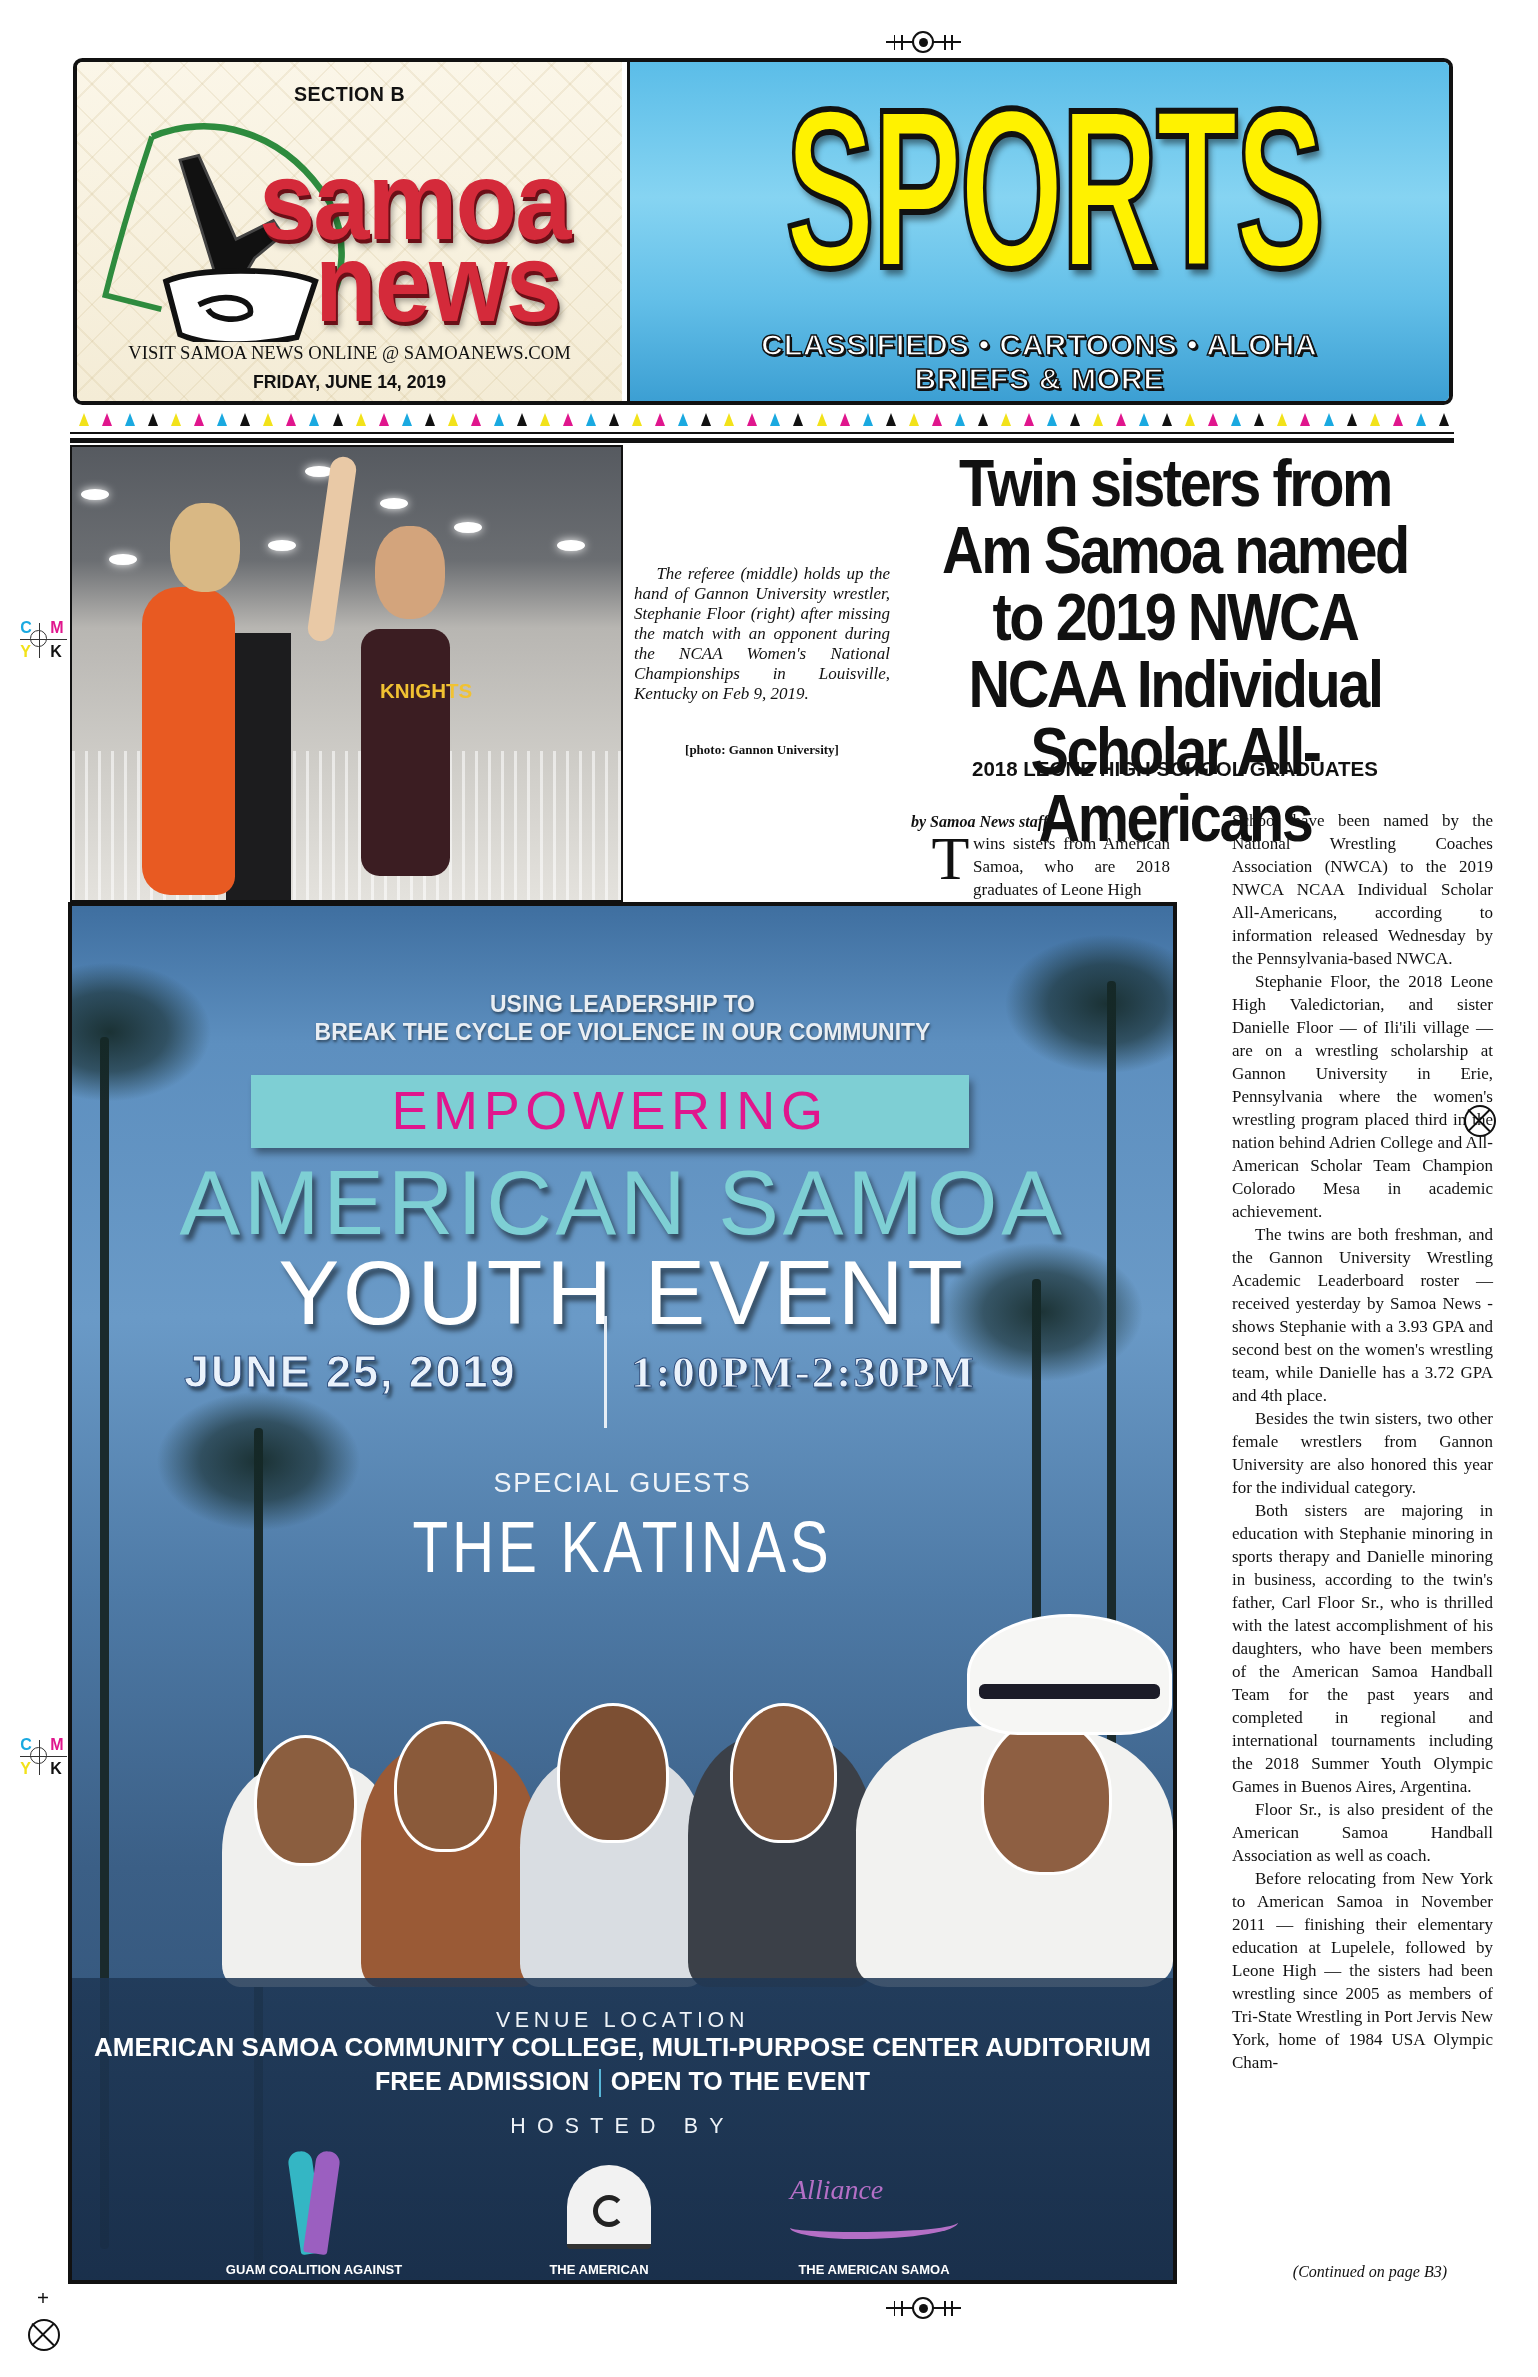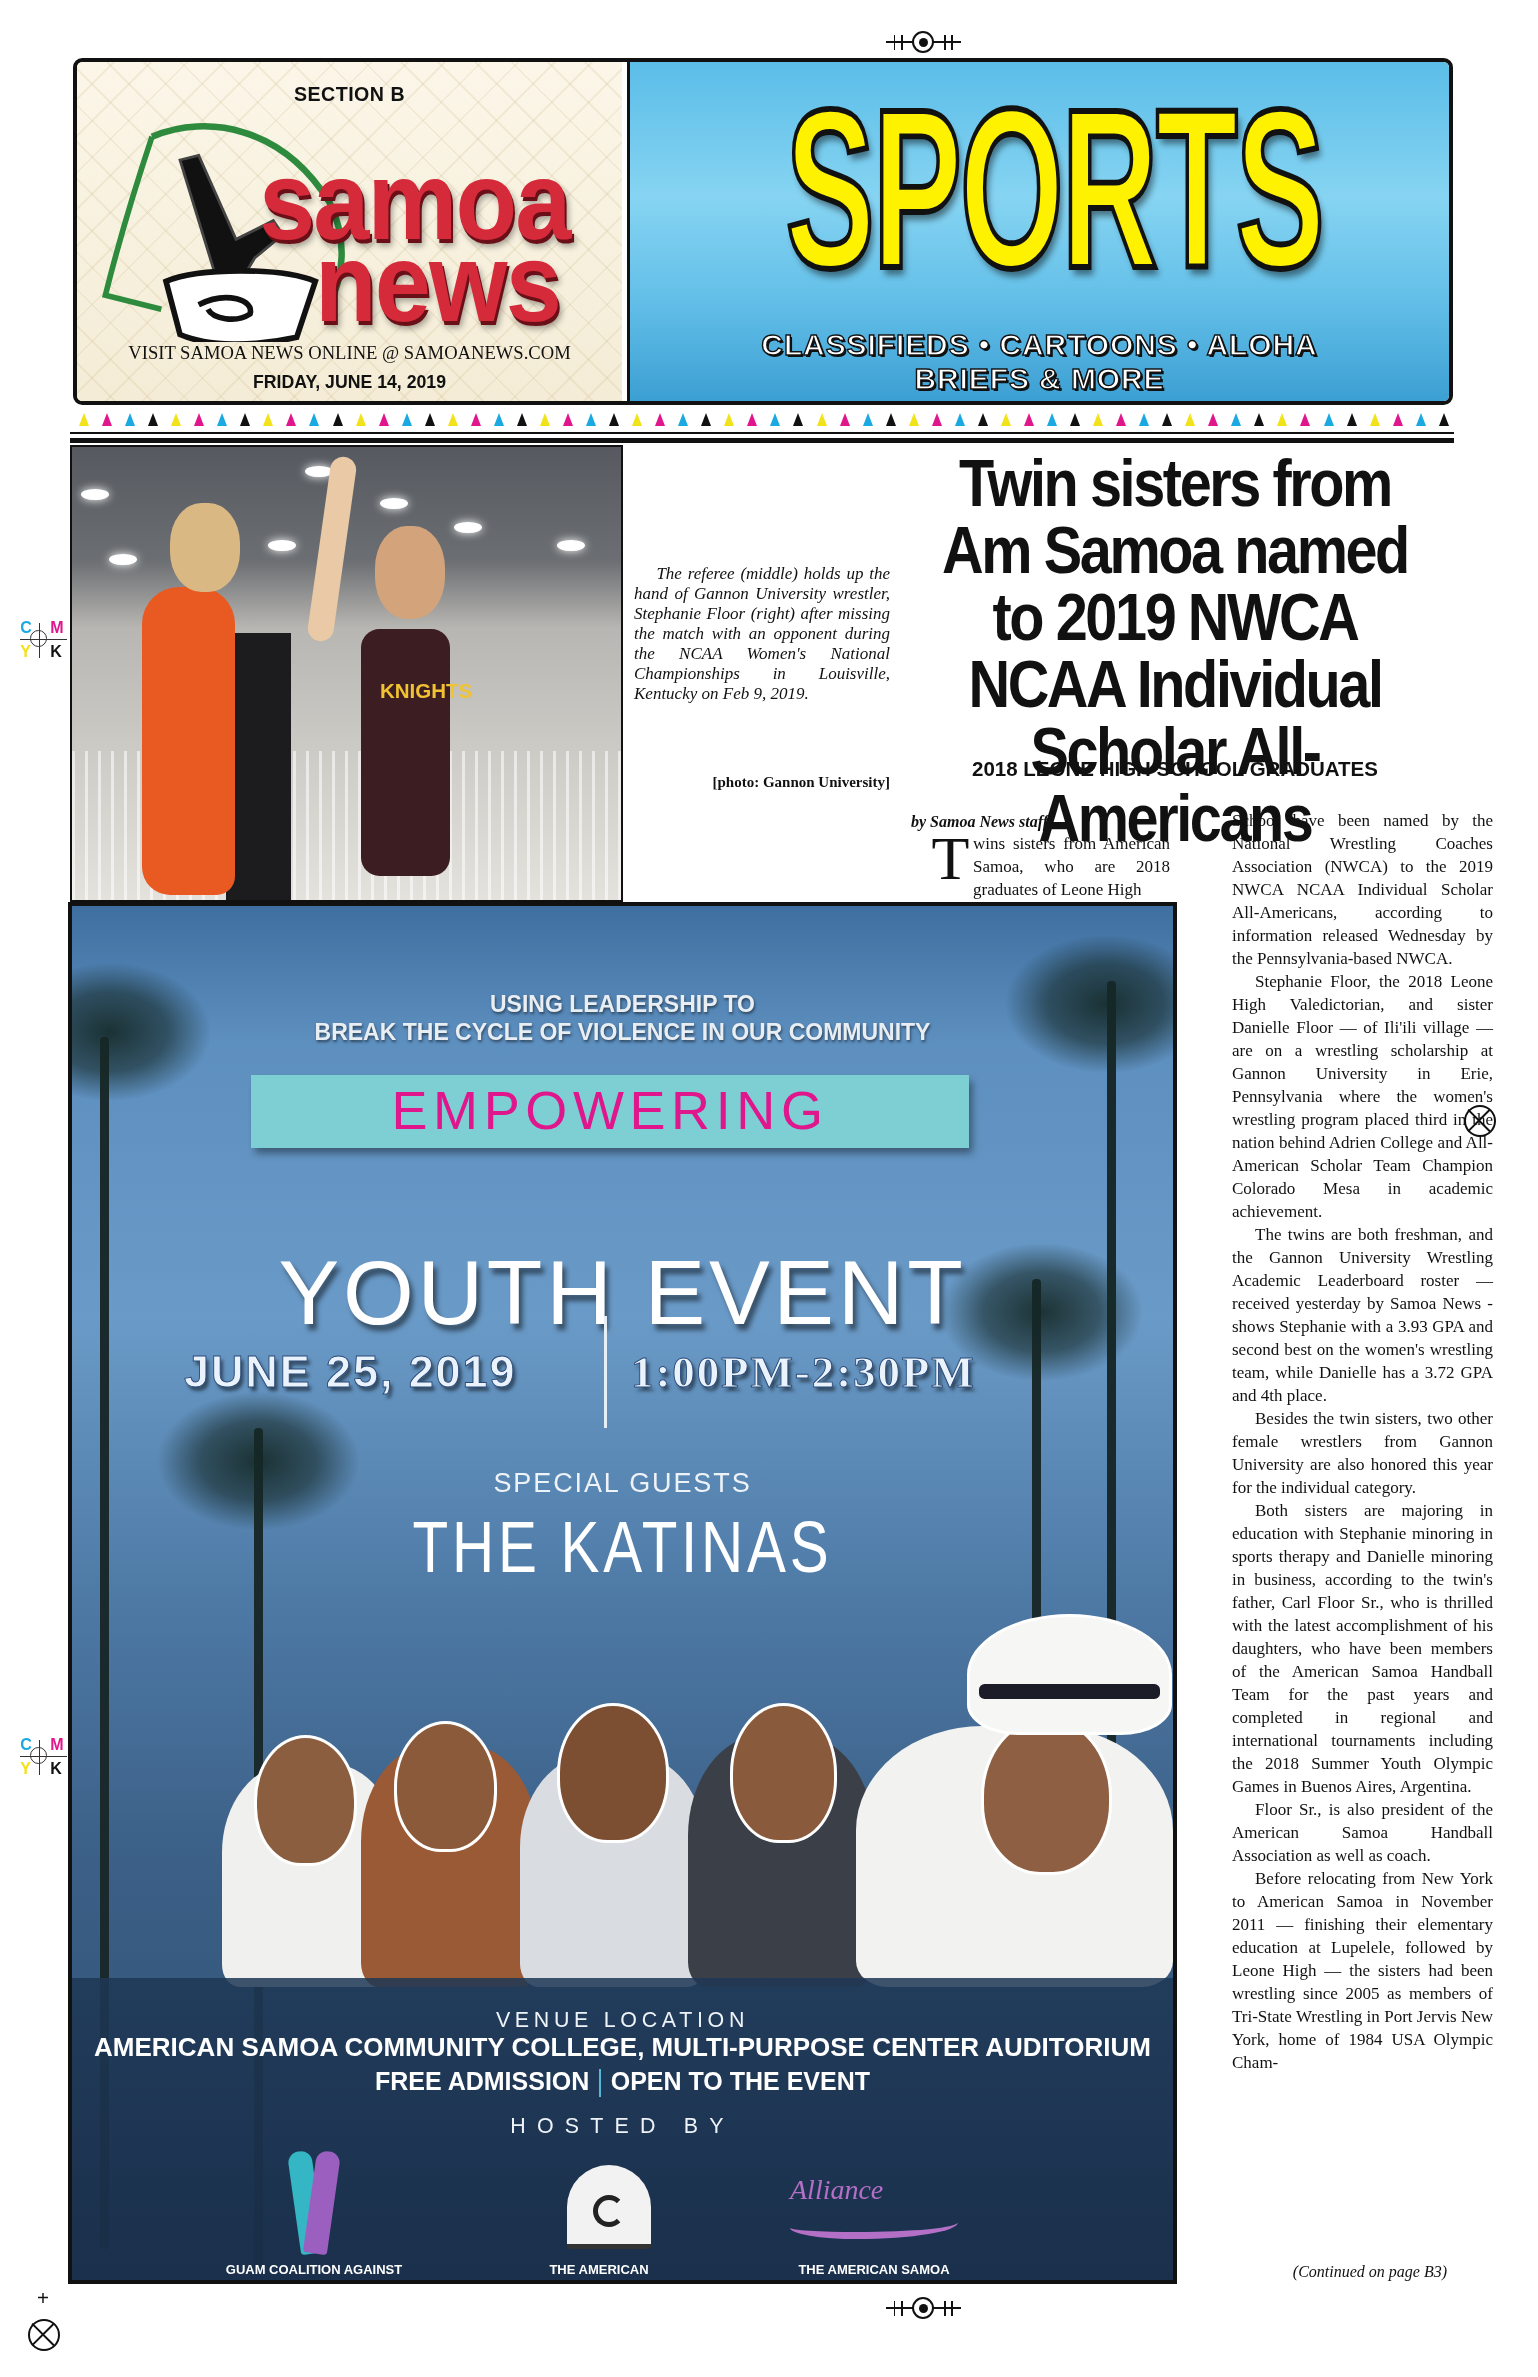--- a/index.html
+++ b/index.html
@@ -71,21 +71,21 @@
      background: repeating-linear-gradient(90deg, rgba(255,255,255,0.8) 0 2.8px, transparent 2.8px 13px); opacity: 0.7; }
   .photo .wrestler-left { position: absolute; left: 70px; top: 140px; width: 93px; height: 308px; background: #e85a22; border-radius: 37px 37px 18.6px 28px; }
   .photo .head-left { position: absolute; left: 98px; top: 56px; width: 70px; height: 89px; background: #d9b884; border-radius: 45%; }
   .photo .referee { position: absolute; left: 154px; top: 186px; width: 65px; height: 270px; background: #1c1c1e; }
   .photo .wrestler-right { position: absolute; left: 289px; top: 182px; width: 89px; height: 247px; background: #3b1d22; border-radius: 18.6px; }
   .photo .head-right { position: absolute; left: 303px; top: 79px; width: 70px; height: 93px; background: #d3a47c; border-radius: 45%; }
   .photo .arm { position: absolute; left: 247px; top: 9.3px; width: 26px; height: 186px; background: #e9c9a6; transform: rotate(8deg); border-radius: 13px; }
   .photo .knights { position: absolute; left: 308px; top: 233px; width: 17px; font-family: "Liberation Sans", sans-serif; font-weight: bold; color: #f1c232; font-size: 20.5px; line-height: 21.4px; text-align: center; }
 
   .caption { position: absolute; left: 634px; top: 564px; width: 256px; font-family: "Liberation Serif", serif; font-style: italic; font-size: 17px; line-height: 20px; text-align: justify; text-indent: 22.4px; }
-  .credit { position: absolute; left: 634px; top: 774px; width: 256px; text-align: right; font-family: "Liberation Serif", serif; font-weight: bold; font-size: 15px; }
+  .credit { position: absolute; left: 634px; top: 742px; width: 256px; text-align: center; font-family: "Liberation Serif", serif; font-weight: bold; font-size: 13px; }
 
   .headline { position: absolute; left: 897px; top: 449px; width: 556px; text-align: center; font-family: "Liberation Sans", sans-serif; font-weight: bold;
      font-size: 67px; line-height: 67px; letter-spacing: -2.8px; transform: scaleX(0.86); transform-origin: center top; }
   .subhead { position: absolute; left: 897px; top: 757px; width: 556px; text-align: center; font-family: "Liberation Sans", sans-serif; font-weight: bold; font-size: 20.5px; }
 
   .byline { position: absolute; left: 911px; top: 813px; font-family: "Liberation Serif", serif; font-weight: bold; font-style: italic; font-size: 16px; }
 
   .col { position: absolute; font-family: "Liberation Serif", serif; font-size: 17px; line-height: 23px; text-align: justify; }
   .col p { text-indent: 23px; }
   .col p.first { text-indent: 0; }
@@ -320,20 +320,21 @@
   <div class="palm-top" style="left:867px; top:336px;"></div>
 
   <div class="ad-text ad-lead">
     <div>USING LEADERSHIP TO</div>
     <div>BREAK THE CYCLE OF VIOLENCE IN OUR COMMUNITY</div>
   </div>
 
   <div class="empower-box"></div>
   <div class="empower-text">EMPOWERING</div>
 
+  <div class="ad-text ad-title1">AMERICAN SAMOA</div>
   <div class="ad-text ad-title2">YOUTH EVENT</div>
 
   <div class="ad-date">JUNE 25, 2019</div>
   <div class="ad-sep"></div>
   <div class="ad-time">1:00PM-2:30PM</div>
 
   <div class="ad-text ad-guests-label">SPECIAL GUESTS</div>
   <div class="ad-text ad-guests-name">THE KATINAS</div>
 
   <div class="group">

